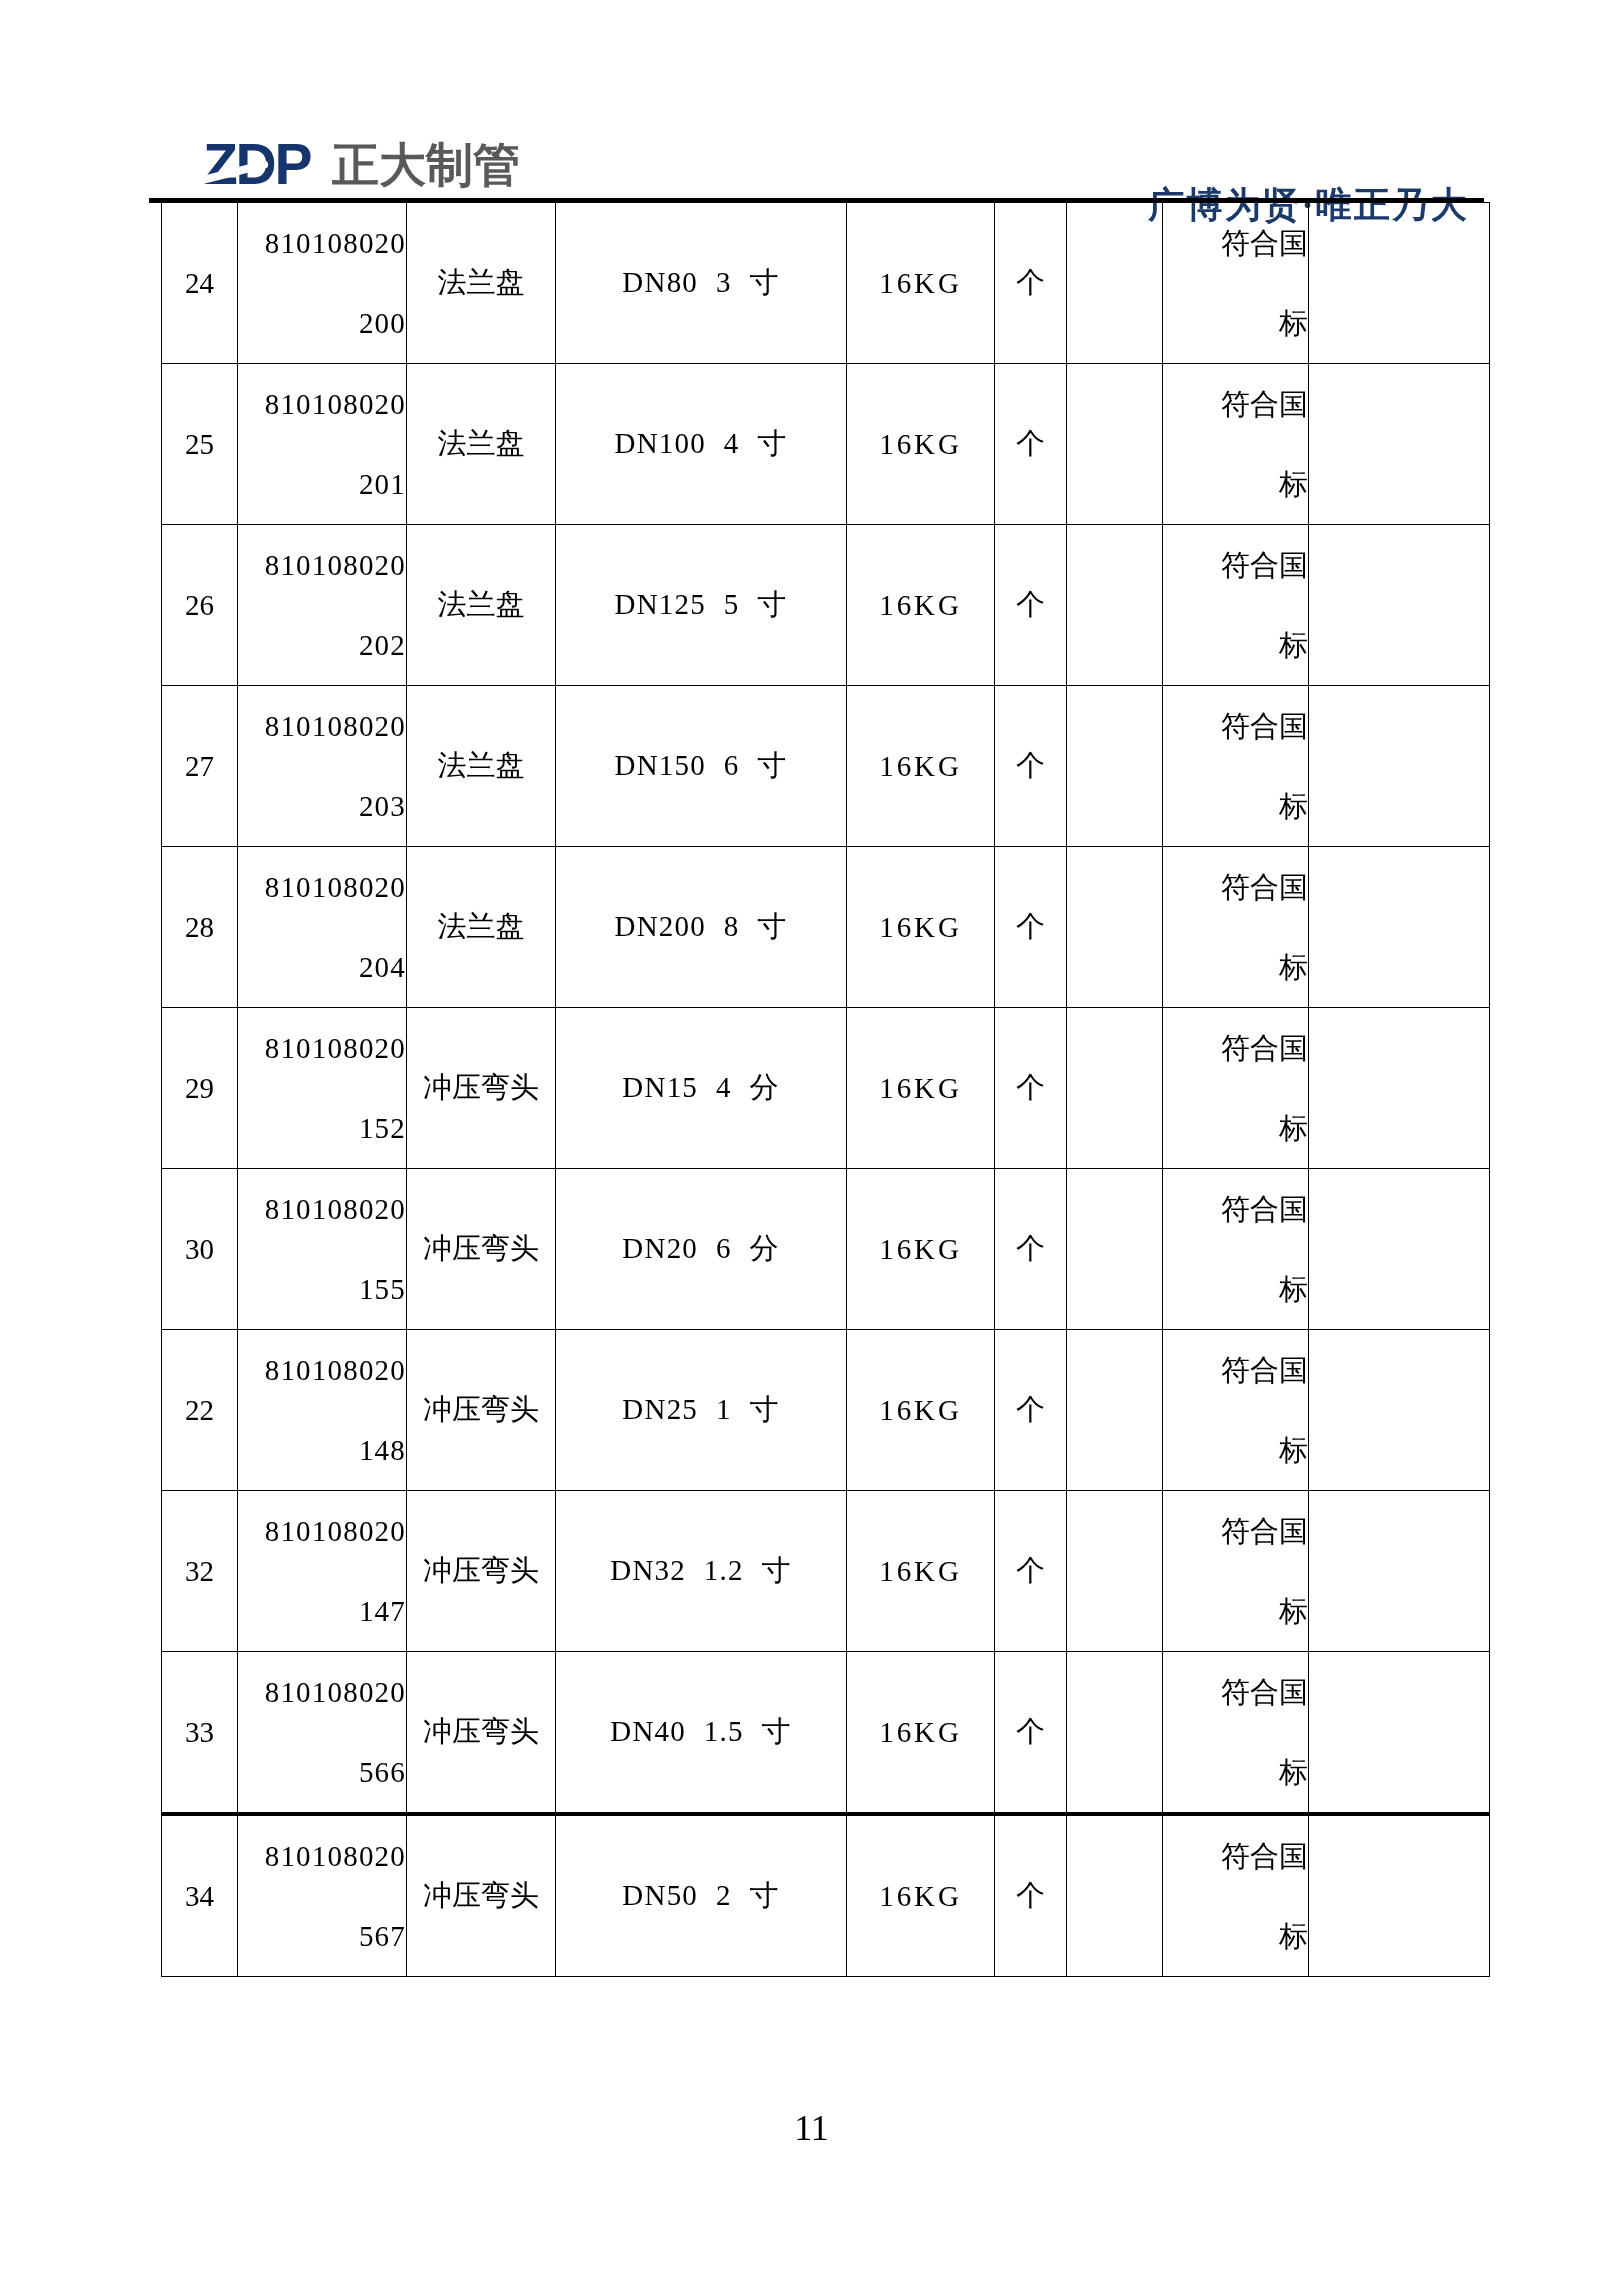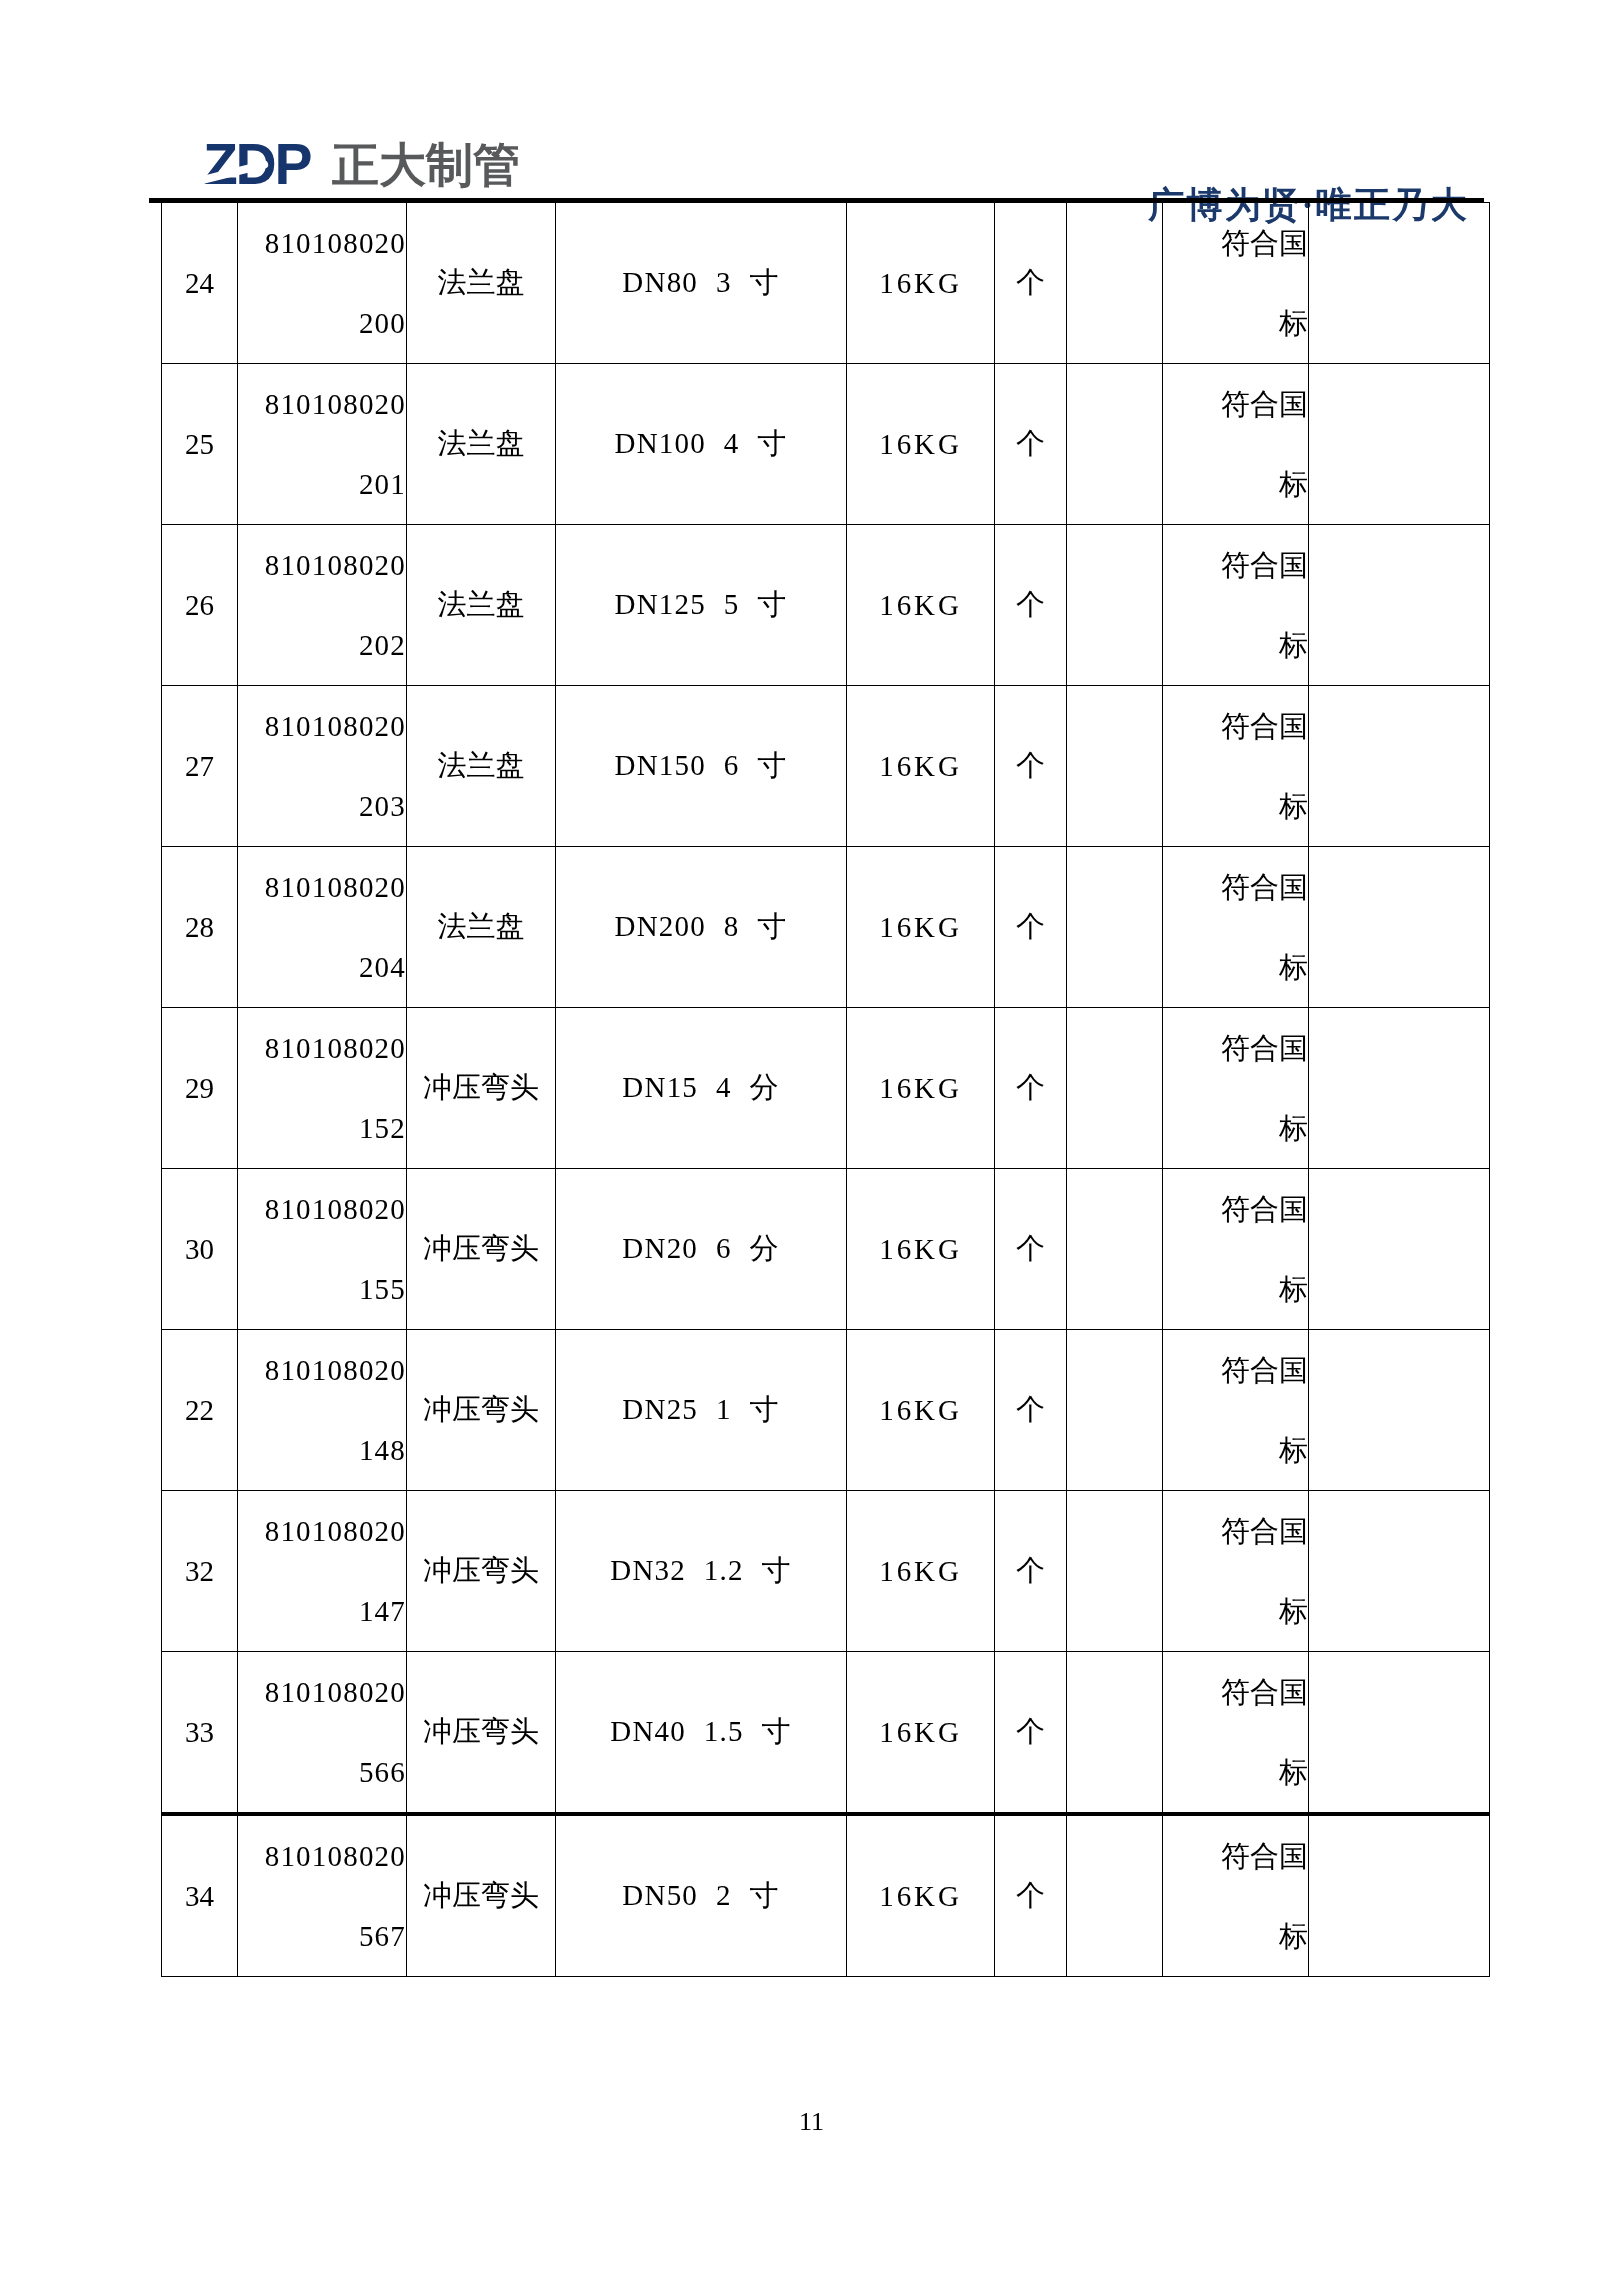--- a/index.html
+++ b/index.html
@@ -58,21 +58,21 @@
   .c8{width:146px;}
   .c9{width:181px;}
   td.cjk{font-size:30px;}
   td.code-cell div, td.std-cell div{line-height:80px;text-align:right;}
   td.code-cell{letter-spacing:1.2px;}
   td.spec-cell{letter-spacing:1.2px;word-spacing:9.4px;}
   td.weight-cell{letter-spacing:2.9px;}
   
   .page-number{
     position:absolute;left:0;top:2107px;width:1623px;
-    text-align:center;font-size:26px;
+    text-align:center;font-size:36px;
   }
 </style>
 </head>
 <body>
 
 <div class="header">
   <div class="logo-zdp" style="color: rgb(22, 53, 108);">
     <span>ZDP</span>
     <span class="logo-swoosh"></span>
   </div>

